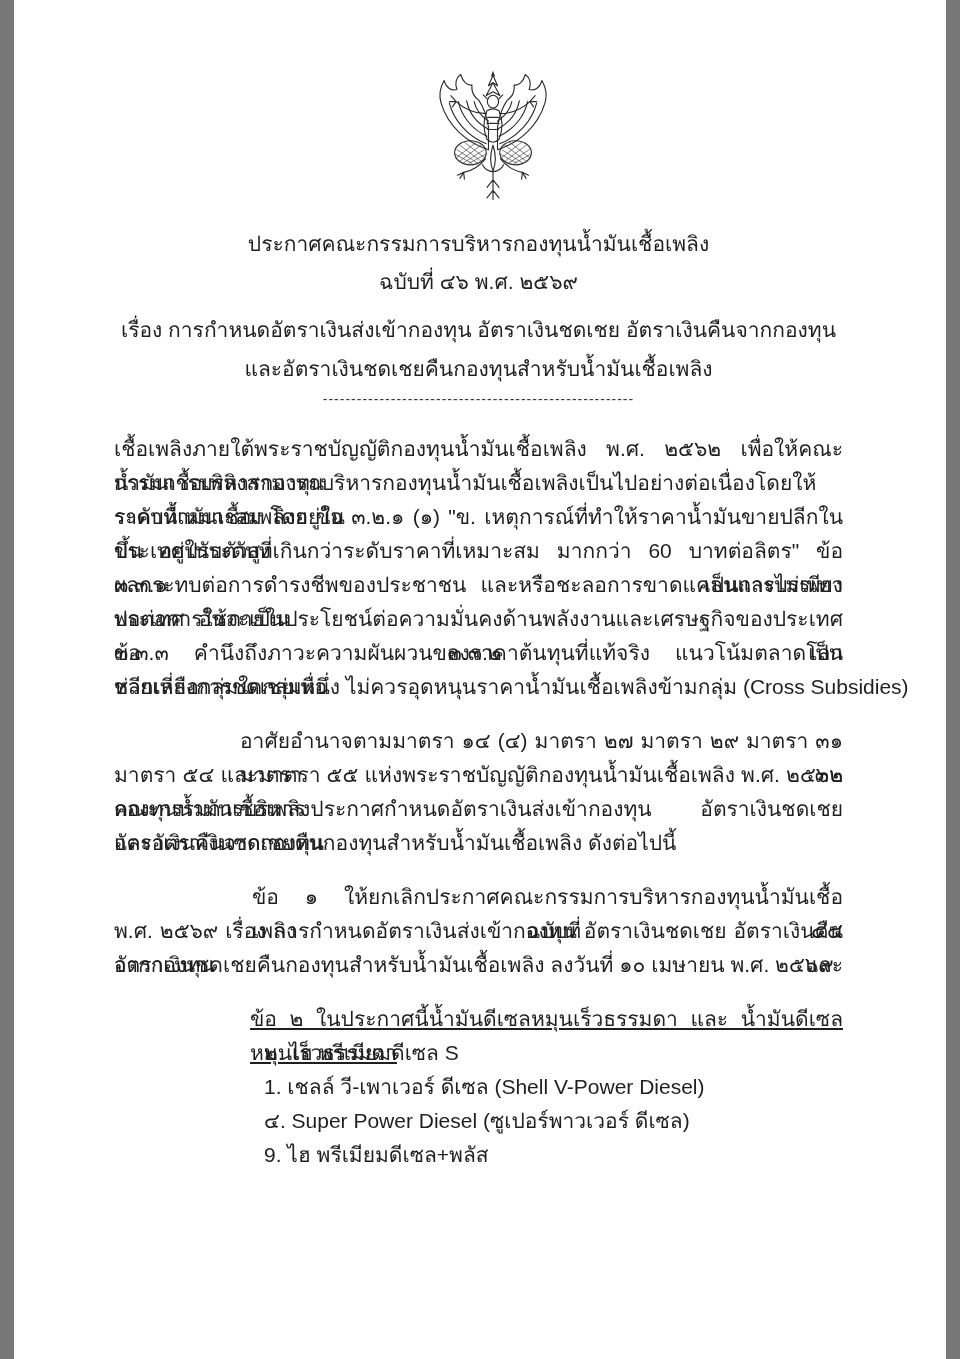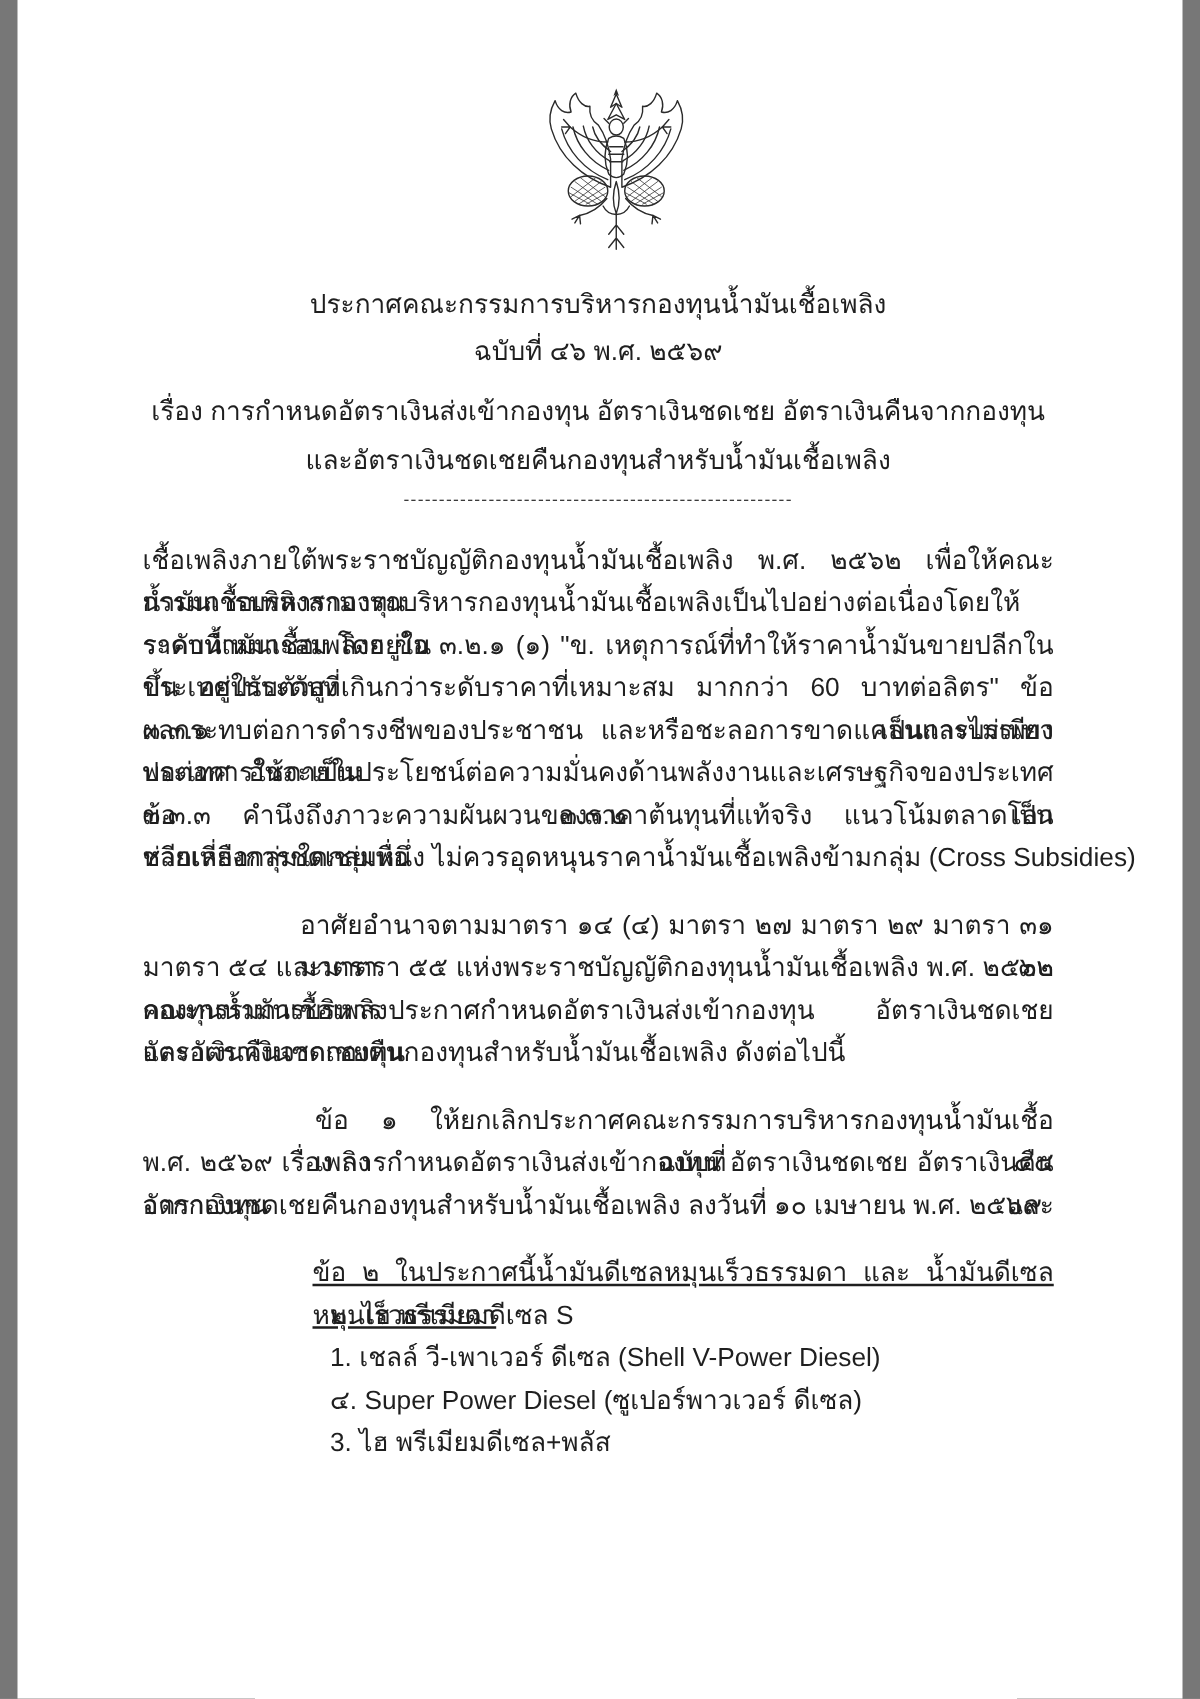--- a/index.html
+++ b/index.html
@@ -157,17 +157,17 @@
     </div>
 
     <div class="para">
       <div class="line just ind3">ข้อ ๒ ในประกาศนี้น้ำมันดีเซลหมุนเร็วธรรมดา และ น้ำมันดีเซลหมุนเร็วธรรมดา</div>
     </div>
 
     <div class="trade-list">
       <div class="line">๒. ไฮ พรีเมียมดีเซล S</div>
       <div class="line">1. เชลล์ วี-เพาเวอร์ ดีเซล (Shell V-Power Diesel)</div>
       <div class="line">๔. Super Power Diesel (ซูเปอร์พาวเวอร์ ดีเซล)</div>
-      <div class="line">3. ไฮ พรีเมียมดีเซล+พลัส</div>
+      <div class="line">9. ไฮ พรีเมียมดีเซล+พลัส</div>
     </div>
 
   </div>
 </div>
 
 </body></html>

